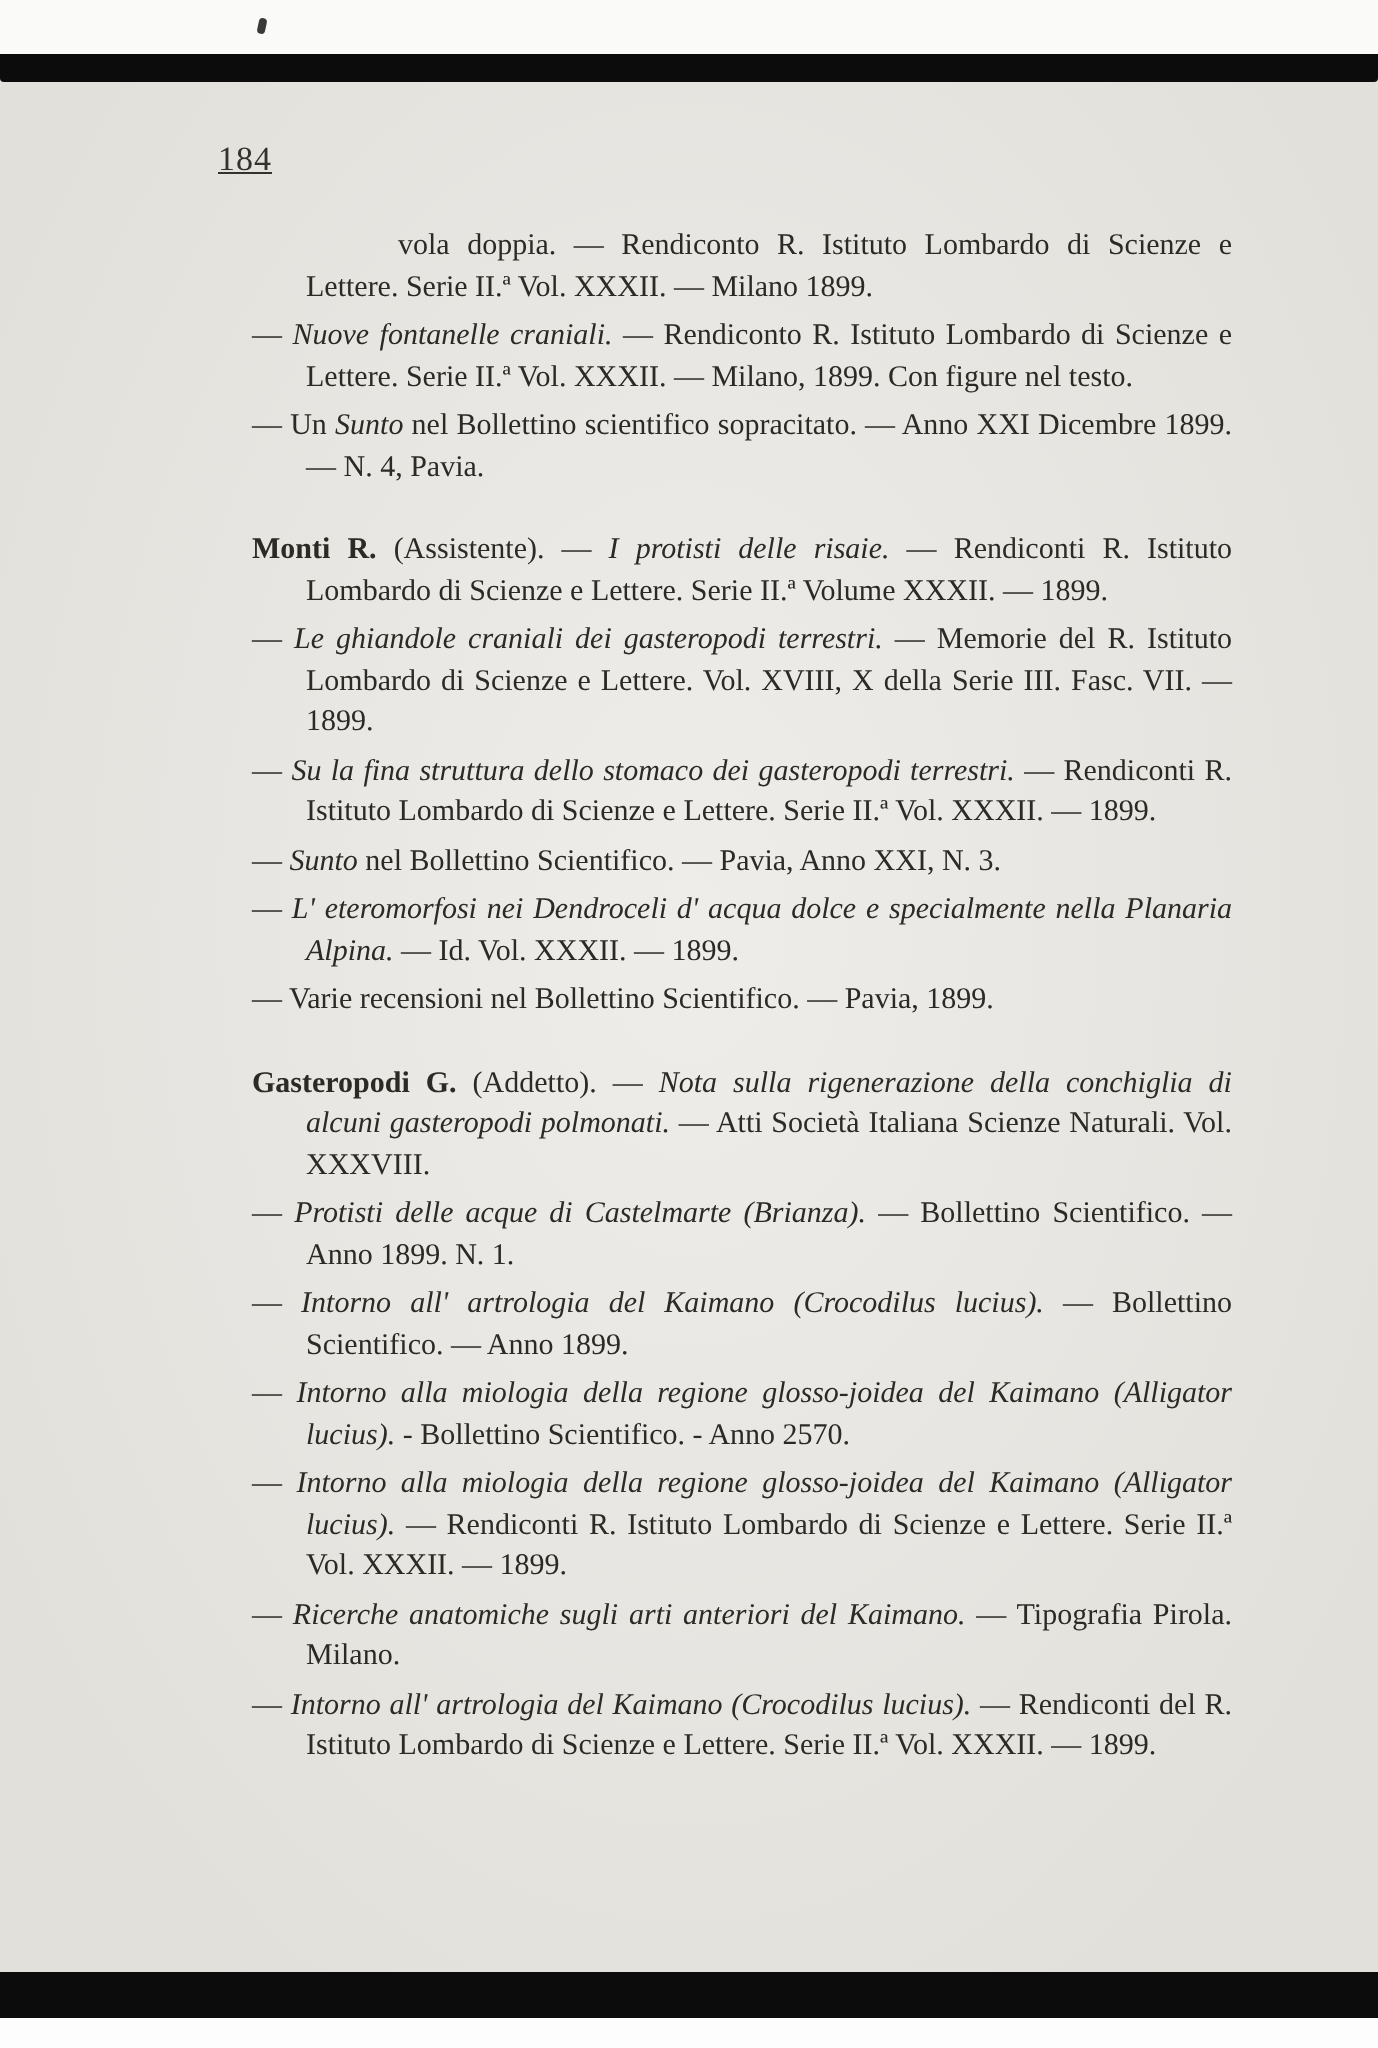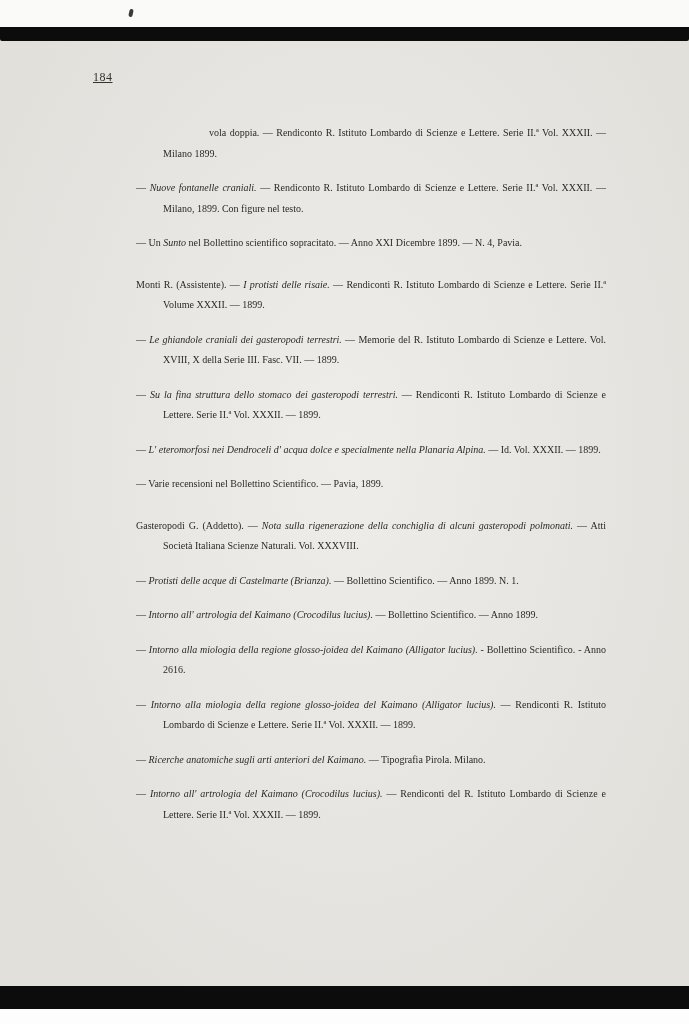--- a/index.html
+++ b/index.html
@@ -27,59 +27,60 @@
   .bar.top{top:27px;height:14px;border-radius:0 0 2px 2px;}
   .bar.bottom{top:986px;height:23px;}
   .bottom-white{
     position:absolute;left:0;top:1009px;width:689px;height:15px;background:#fdfdfd;
   }
   .speck{
     position:absolute;left:129px;top:9px;width:4px;height:8px;
     background:#3a3a38;border-radius:2px;transform:rotate(12deg);
   }
   .pagenum{
-    position:absolute;left:93px;top:43px;
-    font-size:12px;letter-spacing:0.5px;color:#33322c;text-decoration:underline;
+    position:absolute;left:109px;top:43px;
+    font-size:17px;letter-spacing:0.5px;color:#33322c;text-decoration:underline;
   }
   .entries{
     position:absolute;left:122px;top:82px;width:498px;
   }
   .entry{
-    margin:14px;
-    font-size:10px;
+    margin:4px;
+    font-size:15px;
     line-height:20.5px;
     text-align:justify;
     padding-left:27px;
     text-indent:-27px;
     color:var(--ink);
   }
   .entry.continuation{text-indent:46px;}
   .entry.gap{margin-top:21px;}
   .seg-italic{font-style:italic;}
-  .seg-bold{font-weight:400;}
+  .seg-bold{font-weight:700;}
 </style>
 </head>
 <body>
 
 <div class="top-white"></div>
 <div class="paper">
   <div class="pagenum">184</div>
   <div class="entries" id="entries">
       <p class="entry continuation"><span class="seg-normal">vola doppia. — Rendiconto R. Istituto Lombardo di Scienze e Lettere. Serie II.ª Vol. XXXII. — Milano 1899.</span></p>
       <p class="entry dash"><span class="seg-normal">— </span><span class="seg-italic">Nuove fontanelle craniali.</span><span class="seg-normal"> — Rendiconto R. Istituto Lombardo di Scienze e Lettere. Serie II.ª Vol. XXXII. — Milano, 1899. Con figure nel testo.</span></p>
       <p class="entry dash"><span class="seg-normal">— Un </span><span class="seg-italic">Sunto</span><span class="seg-normal"> nel Bollettino scientifico sopracitato. — Anno XXI Dicembre 1899. — N. 4, Pavia.</span></p>
       <p class="entry author gap"><span class="seg-bold">Monti R.</span><span class="seg-normal"> (Assistente). — </span><span class="seg-italic">I protisti delle risaie.</span><span class="seg-normal"> — Rendiconti R. Istituto Lombardo di Scienze e Lettere. Serie II.ª Volume XXXII. — 1899.</span></p>
       <p class="entry dash"><span class="seg-normal">— </span><span class="seg-italic">Le ghiandole craniali dei gasteropodi terrestri.</span><span class="seg-normal"> — Memorie del R. Istituto Lombardo di Scienze e Lettere. Vol. XVIII, X della Serie III. Fasc. VII. — 1899.</span></p>
       <p class="entry dash"><span class="seg-normal">— </span><span class="seg-italic">Su la fina struttura dello stomaco dei gasteropodi terrestri.</span><span class="seg-normal"> — Rendiconti R. Istituto Lombardo di Scienze e Lettere. Serie II.ª Vol. XXXII. — 1899.</span></p>
+      <p class="entry dash"><span class="seg-normal">— </span><span class="seg-italic">Sunto</span><span class="seg-normal"> nel Bollettino Scientifico. — Pavia, Anno XXI, N. 3.</span></p>
       <p class="entry dash"><span class="seg-normal">— </span><span class="seg-italic">L' eteromorfosi nei Dendroceli d' acqua dolce e specialmente nella Planaria Alpina.</span><span class="seg-normal"> — Id. Vol. XXXII. — 1899.</span></p>
       <p class="entry dash"><span class="seg-normal">— Varie recensioni nel Bollettino Scientifico. — Pavia, 1899.</span></p>
       <p class="entry author gap"><span class="seg-bold">Gasteropodi G.</span><span class="seg-normal"> (Addetto). — </span><span class="seg-italic">Nota sulla rigenerazione della conchiglia di alcuni gasteropodi polmonati.</span><span class="seg-normal"> — Atti Società Italiana Scienze Naturali. Vol. XXXVIII.</span></p>
       <p class="entry dash"><span class="seg-normal">— </span><span class="seg-italic">Protisti delle acque di Castelmarte (Brianza).</span><span class="seg-normal"> — Bollettino Scientifico. — Anno 1899. N. 1.</span></p>
       <p class="entry dash"><span class="seg-normal">— </span><span class="seg-italic">Intorno all' artrologia del Kaimano (Crocodilus lucius).</span><span class="seg-normal"> — Bollettino Scientifico. — Anno 1899.</span></p>
-      <p class="entry dash"><span class="seg-normal">— </span><span class="seg-italic">Intorno alla miologia della regione glosso-joidea del Kaimano (Alligator lucius).</span><span class="seg-normal"> - Bollettino Scientifico. - Anno 2616.</span></p>
+      <p class="entry dash"><span class="seg-normal">— </span><span class="seg-italic">Intorno alla miologia della regione glosso-joidea del Kaimano (Alligator lucius).</span><span class="seg-normal"> - Bollettino Scientifico. - Anno 2570.</span></p>
       <p class="entry dash"><span class="seg-normal">— </span><span class="seg-italic">Intorno alla miologia della regione glosso-joidea del Kaimano (Alligator lucius).</span><span class="seg-normal"> — Rendiconti R. Istituto Lombardo di Scienze e Lettere. Serie II.ª Vol. XXXII. — 1899.</span></p>
       <p class="entry dash"><span class="seg-normal">— </span><span class="seg-italic">Ricerche anatomiche sugli arti anteriori del Kaimano.</span><span class="seg-normal"> — Tipografia Pirola. Milano.</span></p>
       <p class="entry dash"><span class="seg-normal">— </span><span class="seg-italic">Intorno all' artrologia del Kaimano (Crocodilus lucius).</span><span class="seg-normal"> — Rendiconti del R. Istituto Lombardo di Scienze e Lettere. Serie II.ª Vol. XXXII. — 1899.</span></p>
     </div>
 </div>
 <div class="bar top"></div>
 <div class="speck"></div>
 <div class="bar bottom"></div>
 <div class="bottom-white"></div>
 

